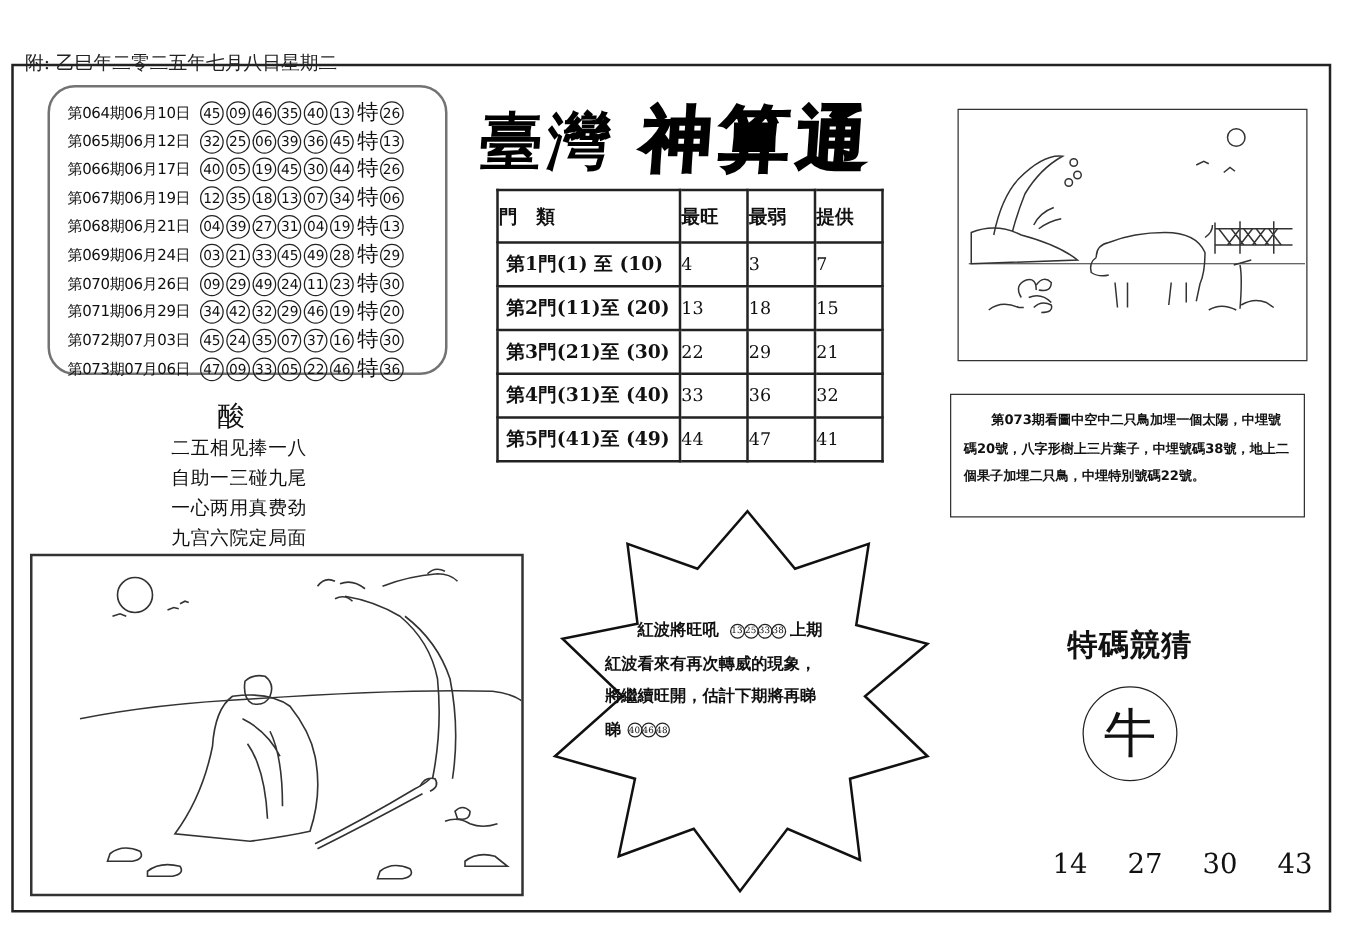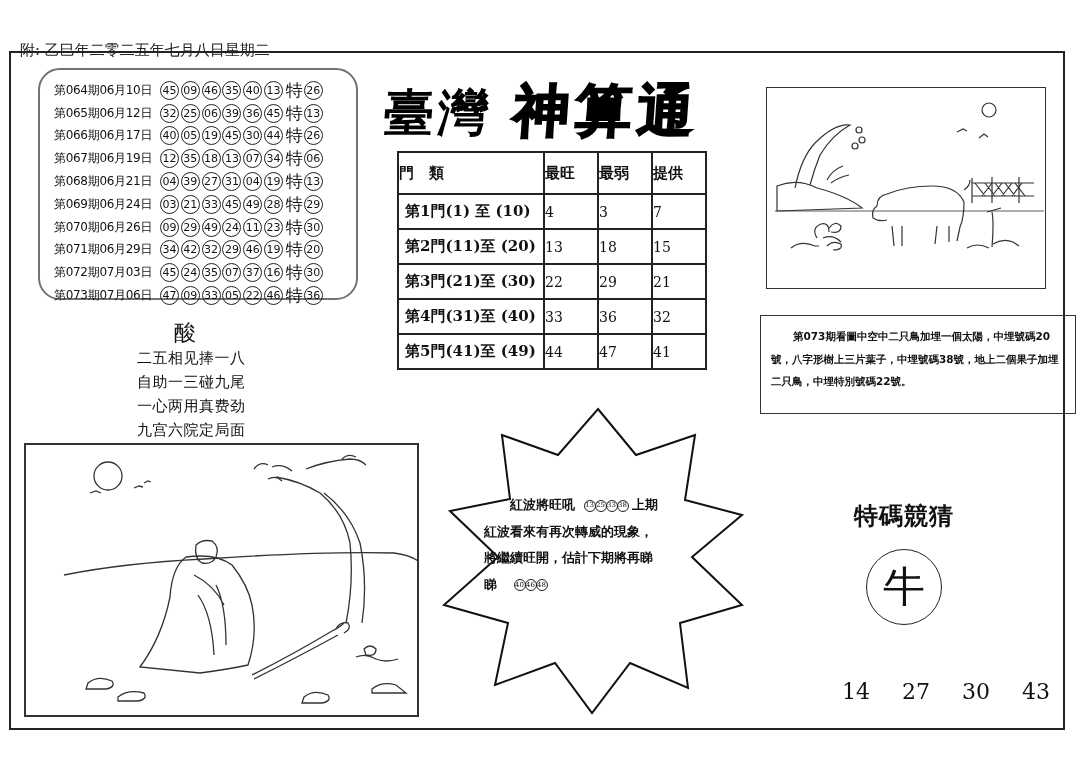--- a/index.html
+++ b/index.html
@@ -23,21 +23,21 @@
   table.doors { position:absolute; left:397px; top:151px; border-collapse:collapse; font-family:"DejaVu Serif", serif; }
   table.doors td, table.doors th { border:2px solid #222; text-align:left; font-size:14px; height:33px; padding:0; }
   table.doors th { font-weight:bold; font-size:15px; height:40px; }
   table.doors td.name { width:138px; font-weight:bold; font-size:15px; text-align:left; padding-left:6px; }
   table.doors td.num { width:52px; }
   
   .pig-pic { position:absolute; left:766px; top:87px; width:280px; height:202px; border:1.5px solid #333; box-sizing:border-box; }
   .monk-pic { position:absolute; left:24px; top:443px; width:395px; height:274px; border:2px solid #333; box-sizing:border-box; }
   .pic svg { position:absolute; left:0; top:0; }
   
-  .explain { position:absolute; left:760px; top:315px; width:316px; height:99px; border:1.5px solid #333; box-sizing:border-box; padding:9px 10px 4px 10px; font-size:10.5px; line-height:22.5px; font-weight:bold; }
+  .explain { position:absolute; left:760px; top:315px; width:284px; height:99px; border:1.5px solid #333; box-sizing:border-box; padding:9px 10px 4px 10px; font-size:10.5px; line-height:22.5px; font-weight:bold; }
   .explain .indent { display:inline-block; width:22px; }
   
   .star { position:absolute; left:430px; top:395px; width:330px; height:330px; }
   .star-text { position:absolute; left:484px; top:492px; width:220px; font-size:13px; font-weight:bold; line-height:26.5px; font-family:"DejaVu Serif", serif; }
   .sball { display:inline-flex; align-items:center; justify-content:center; width:12px; height:12px; border:1px solid #222; border-radius:50%; font-size:7px; margin-right:-1px; box-sizing:border-box; vertical-align:middle; font-weight:normal; }
   
   .guess-title { position:absolute; left:854px; top:500px; font-size:24px; font-family:Liberation Sans, sans-serif; font-weight:bold; letter-spacing:1px; }
   .zodiac { position:absolute; left:866px; top:549px; width:76px; height:76px; border:1.5px solid #222; border-radius:50%; box-sizing:border-box; display:flex; align-items:center; justify-content:center; font-size:42px; font-family:"DejaVu Serif", serif; }
   .guess-nums { position:absolute; left:842px; top:679px; font-size:22px; font-family:"DejaVu Serif", serif; word-spacing:10px; }
   .guess-nums span { margin-right:15px; }
@@ -268,21 +268,21 @@
   <div>
     <span style="display:inline-block;width:26px"></span><span>紅波將旺吼</span>
     <span style="margin-left:4px">
       <span class="sball">13</span><span class="sball">25</span><span class="sball">33</span><span class="sball">38</span>
     </span><span>上期</span>
   </div>
   <div>紅波看來有再次轉威的現象，</div>
   <div>將繼續旺開，估計下期將再睇</div>
   <div>
     <span>睇</span>
-    <span style="margin-left:12px">
+    <span style="margin-left:0">
       <span class="sball">40</span><span class="sball">46</span><span class="sball">48</span>
     </span>
   </div>
 </div>
 
 <div class="guess-title">特碼競猜</div>
 <div class="zodiac">牛</div>
 <div class="guess-nums">
   <span>14</span>
   <span>27</span>

